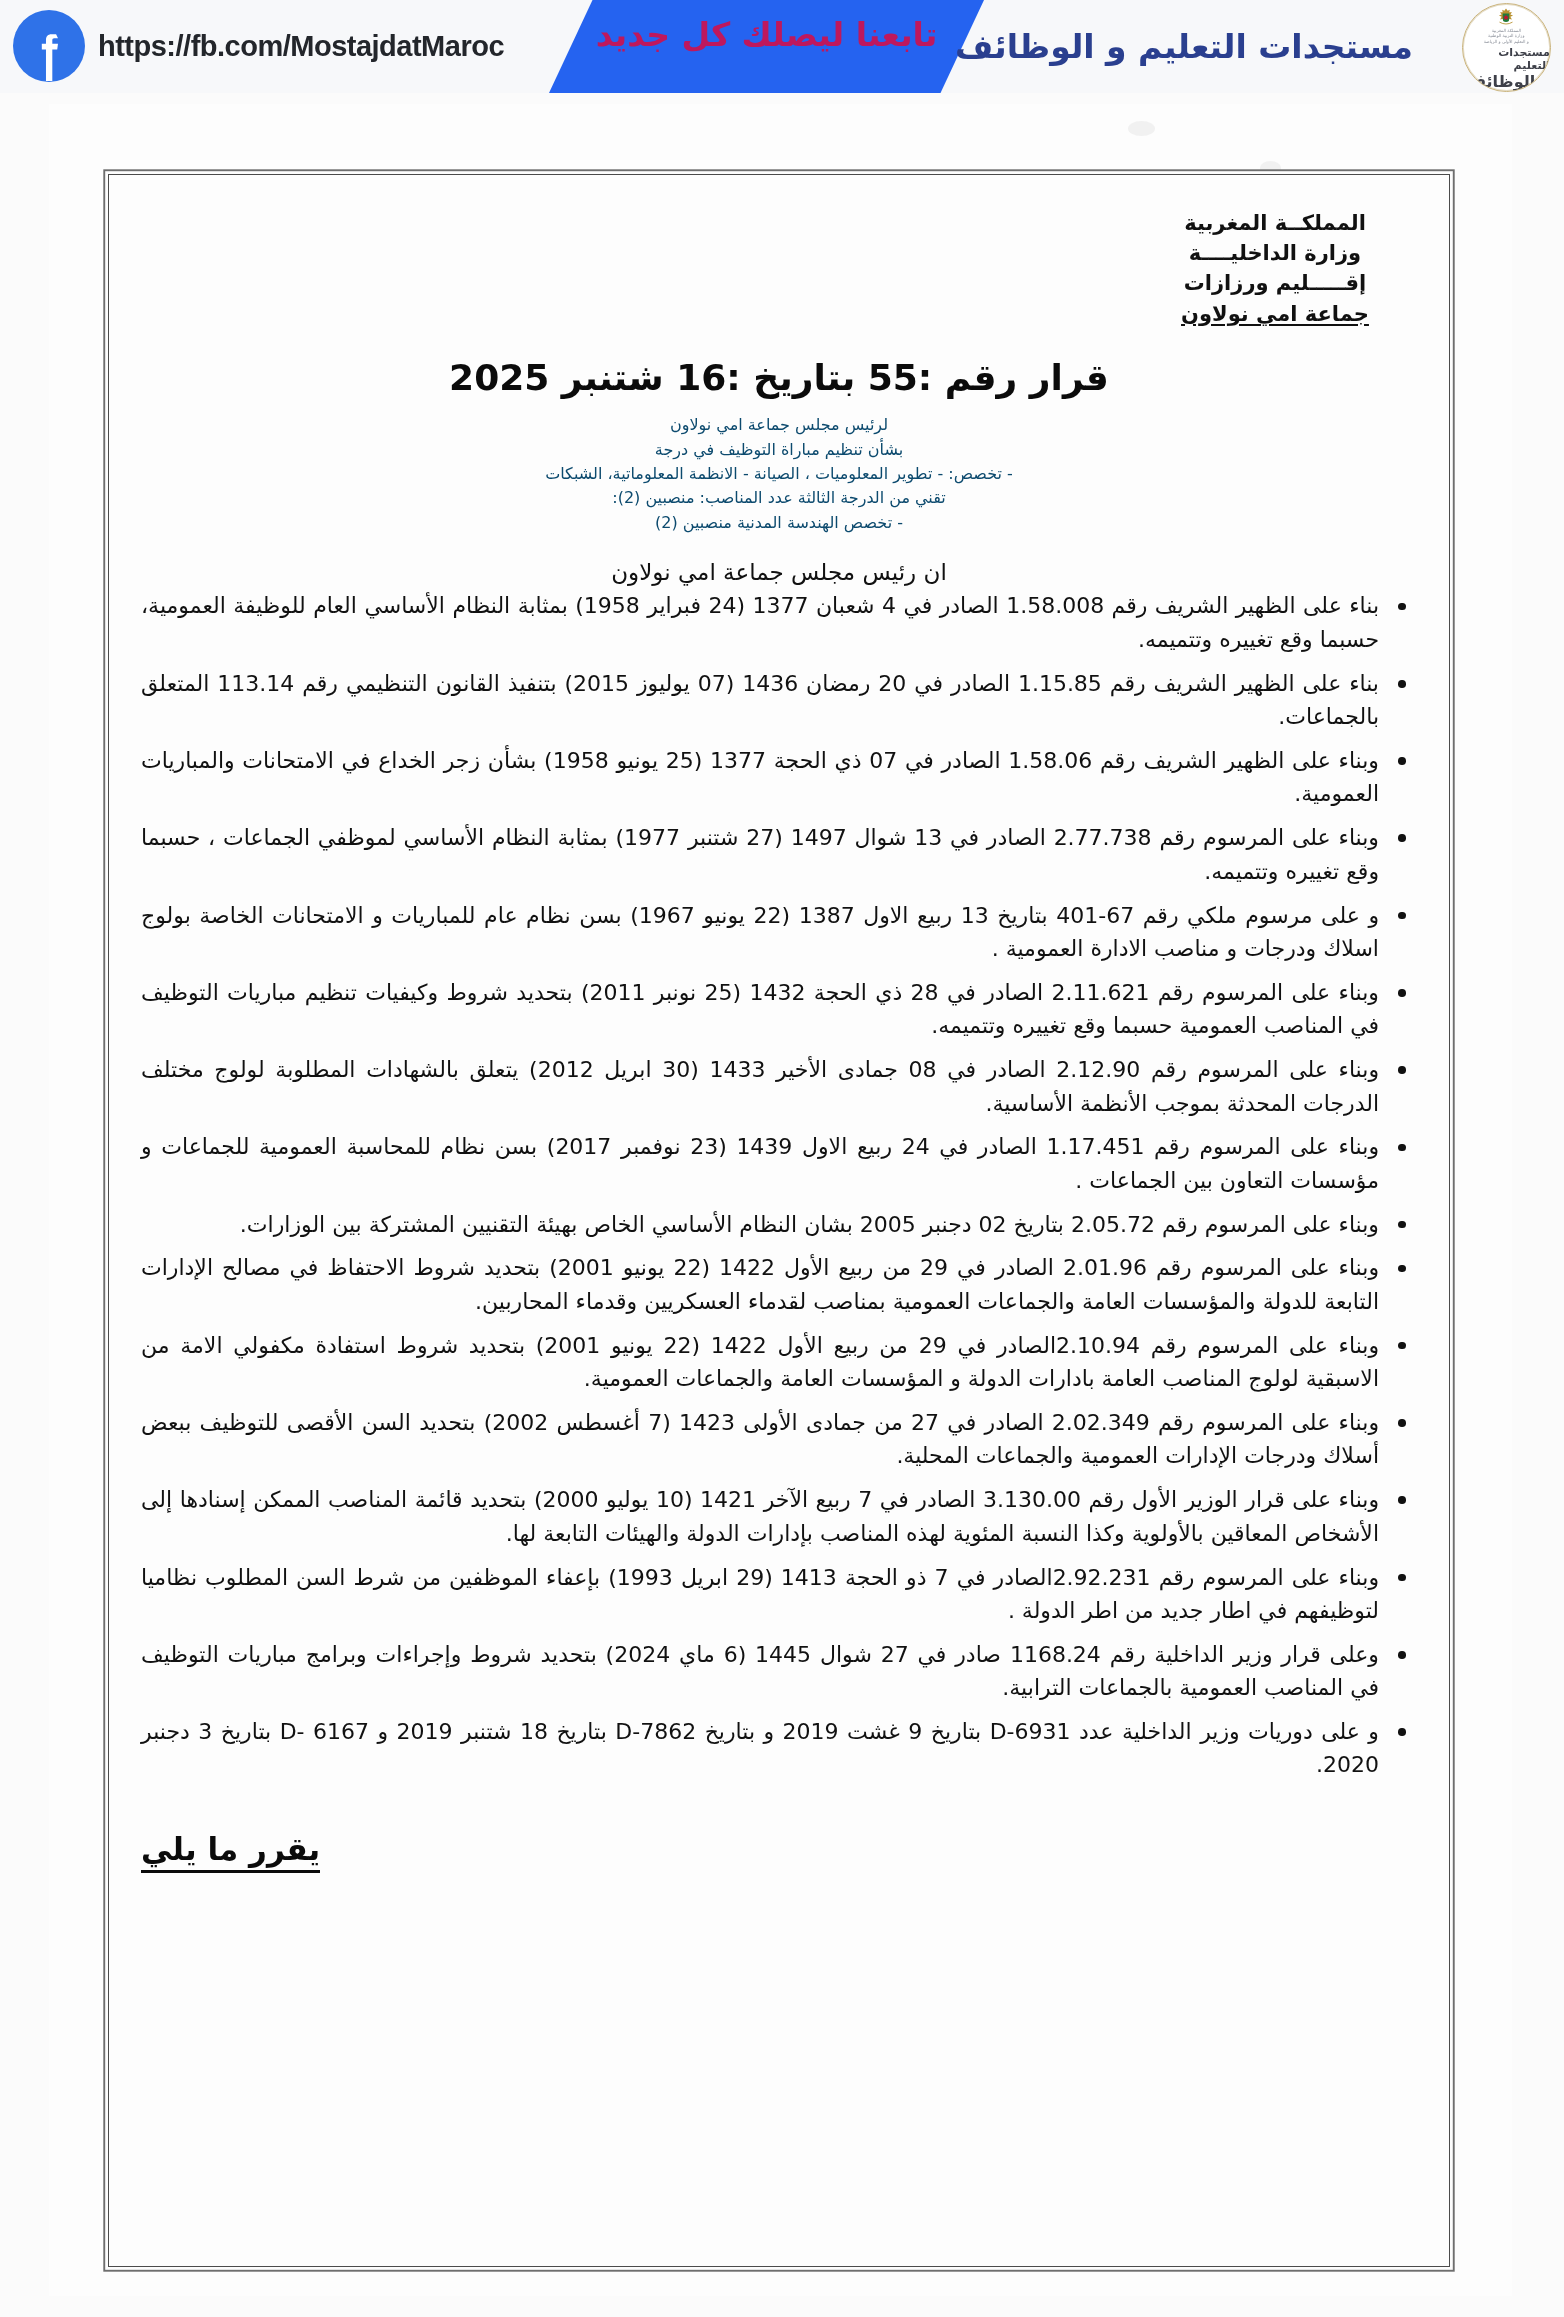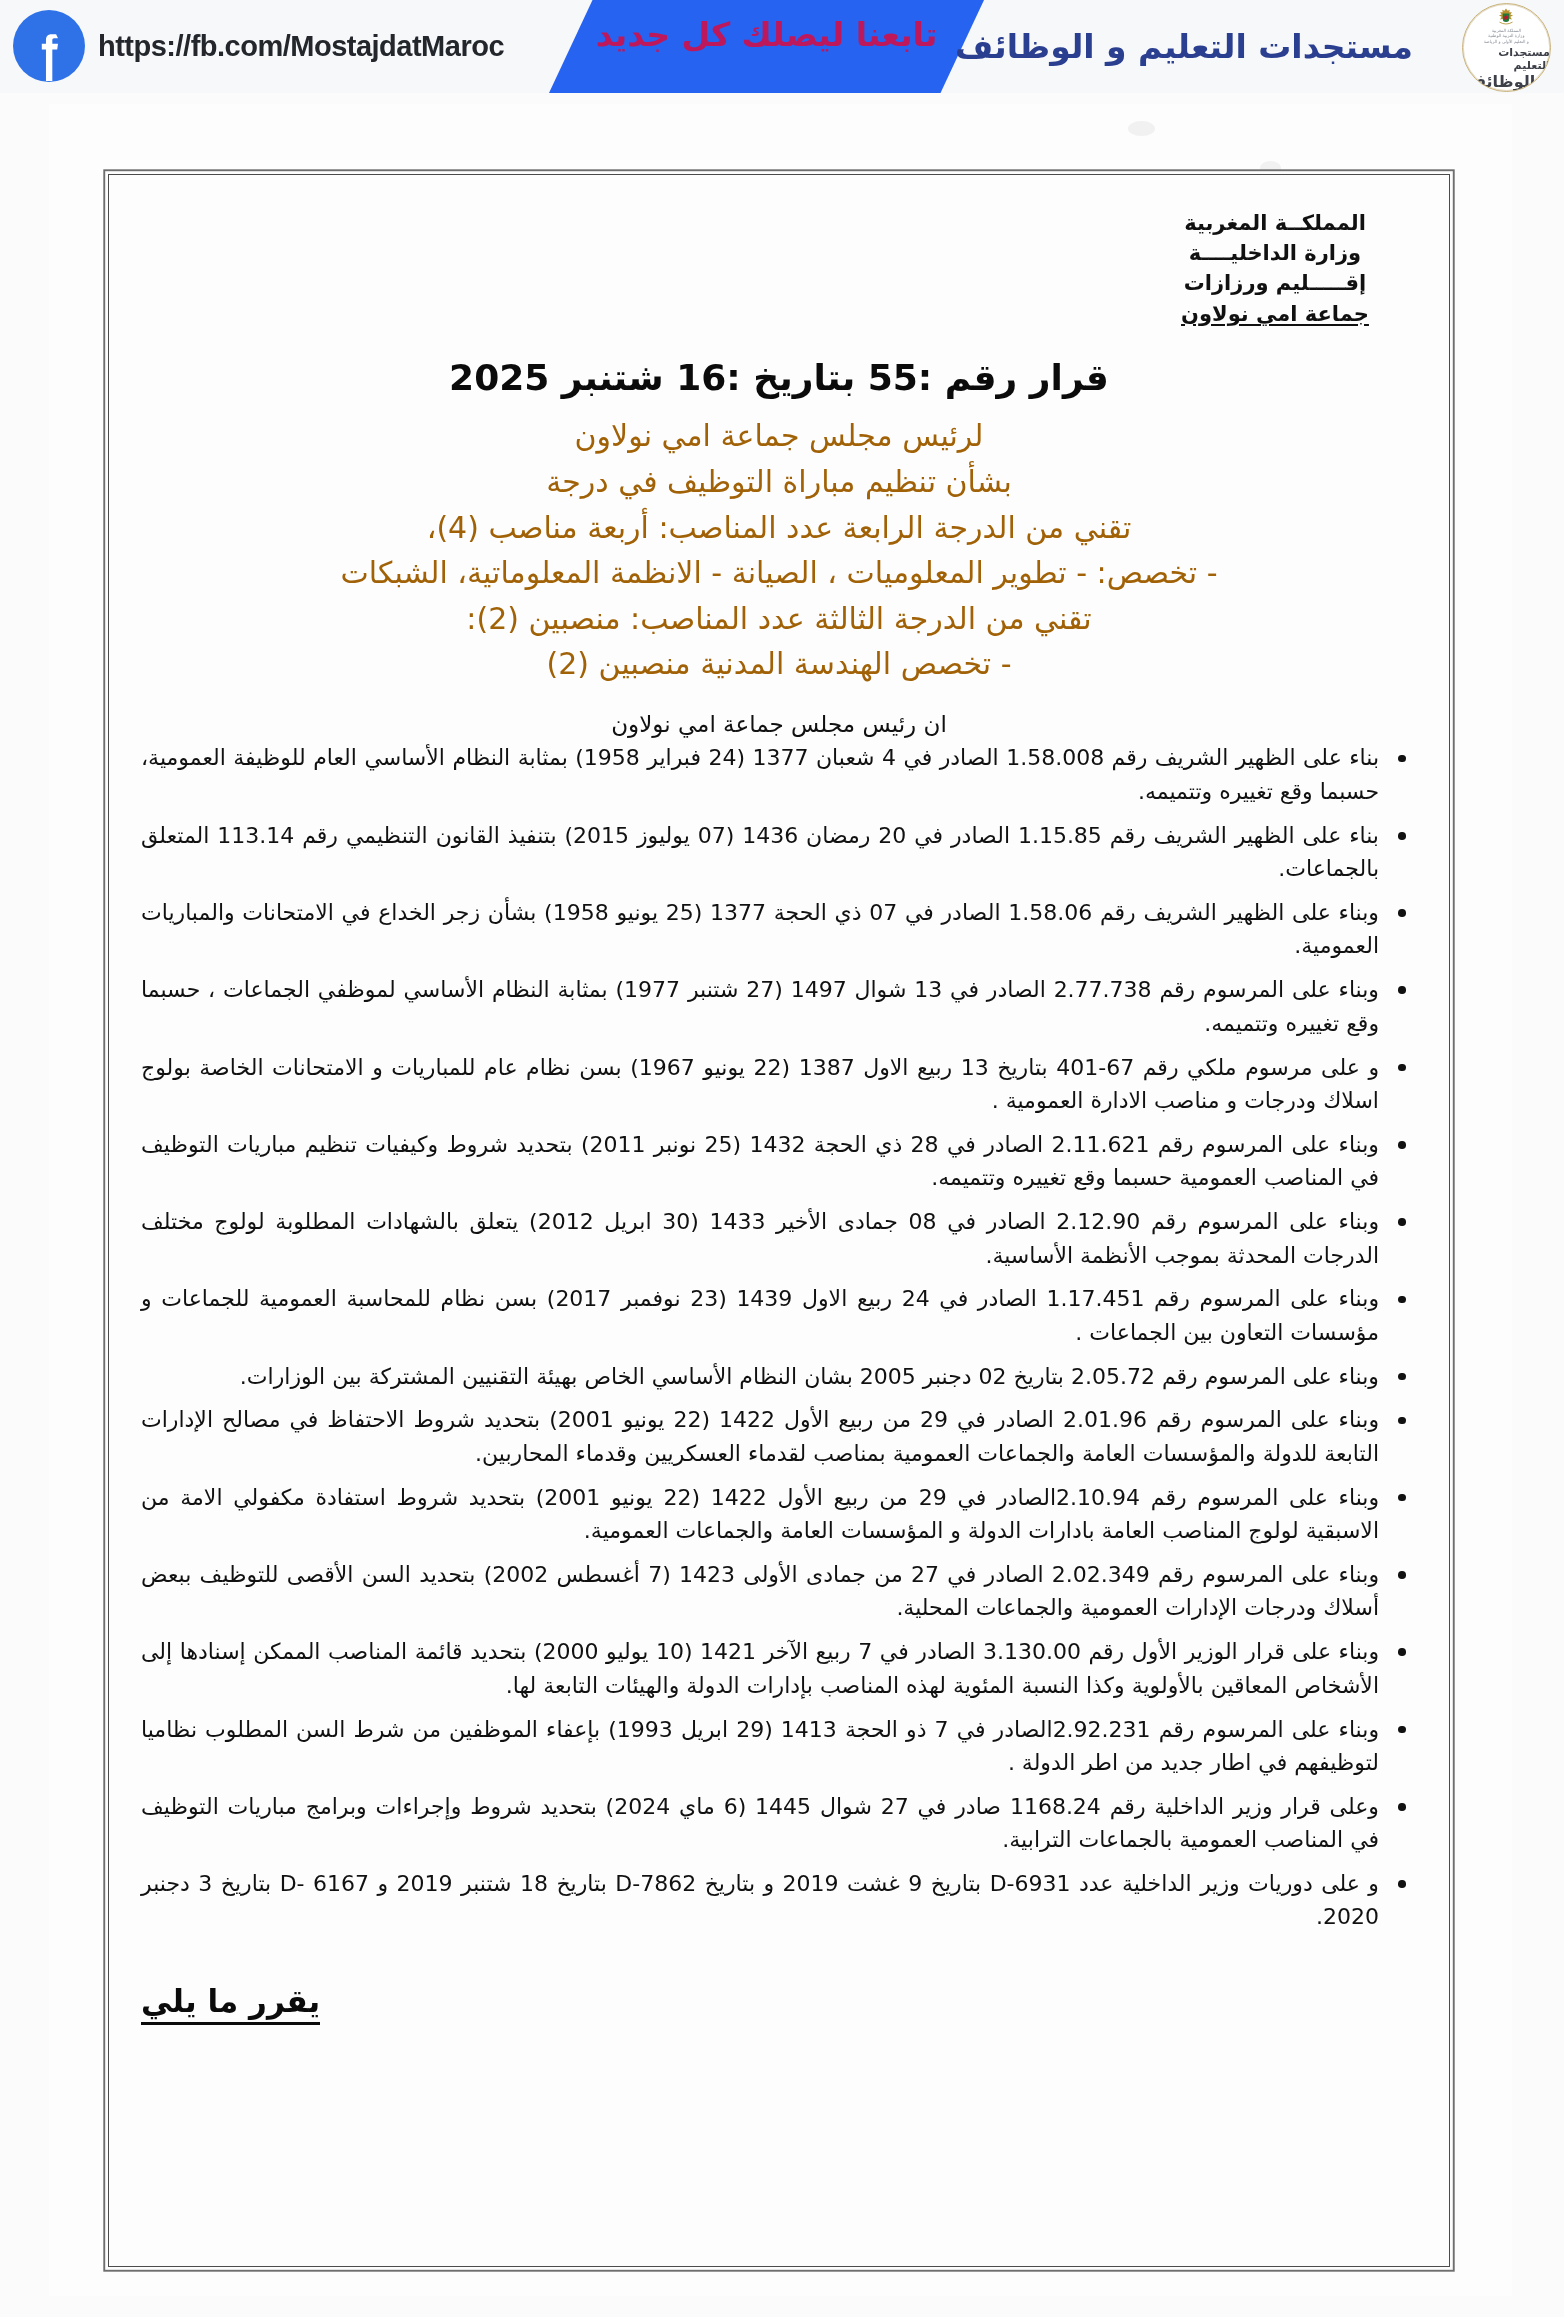--- a/index.html
+++ b/index.html
@@ -206,23 +206,23 @@
     font-weight: bold;
     margin-top: 28px;
     color: #0b0b0b;
     letter-spacing: 0px;
   }
   .subtitle-block {
     text-align: center;
     margin-top: 15px;
   }
   .subtitle-block .ln {
-    font-size: 30px;
+    font-size: 16px;
     line-height: 1.52;
-    color: #a16207;
+    color: #0c4a6e;
     font-weight: normal;
   }
 
   .intro-line {
     text-align: center;
     font-size: 23px;
     margin-top: 24.6px;
     color: #111;
   }
 
@@ -319,21 +319,20 @@
           <div>وزارة الداخليــــة</div>
           <div>إقـــــليم ورزازات</div>
           <div class="underlined">جماعة امي نولاون</div>
         </div>
 
         <div class="decree-title">قرار رقم :55 بتاريخ :16 شتنبر 2025</div>
 
         <div class="subtitle-block">
           <div class="ln">لرئيس مجلس جماعة امي نولاون</div>
           <div class="ln">بشأن تنظيم مباراة التوظيف في درجة</div>
-          <div class="ln">تقني من الدرجة الرابعة عدد المناصب: أربعة مناصب (4)،</div>
           <div class="ln">- تخصص: - تطوير المعلوميات ، الصيانة - الانظمة المعلوماتية، الشبكات</div>
           <div class="ln">تقني من الدرجة الثالثة عدد المناصب: منصبين (2):</div>
           <div class="ln">-  تخصص الهندسة المدنية منصبين (2)</div>
         </div>
 
         <div class="intro-line">ان رئيس مجلس جماعة امي نولاون</div>
 
         <ul class="clauses">
           <li>بناء على الظهير الشريف رقم 1.58.008 الصادر في 4 شعبان 1377 (24 فبراير 1958) بمثابة النظام الأساسي العام للوظيفة العمومية، حسبما وقع تغييره وتتميمه.</li>
           <li>بناء على الظهير الشريف رقم 1.15.85 الصادر في 20 رمضان 1436 (07 يوليوز 2015) بتنفيذ القانون التنظيمي رقم 113.14 المتعلق بالجماعات.</li>

